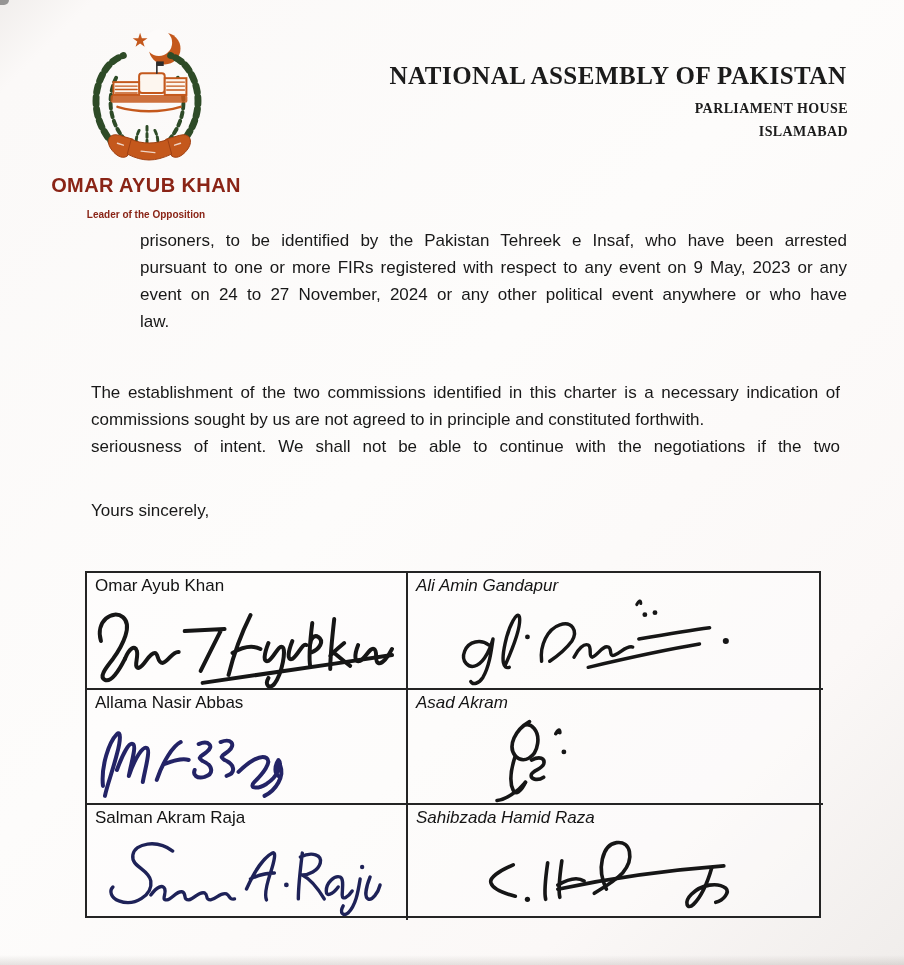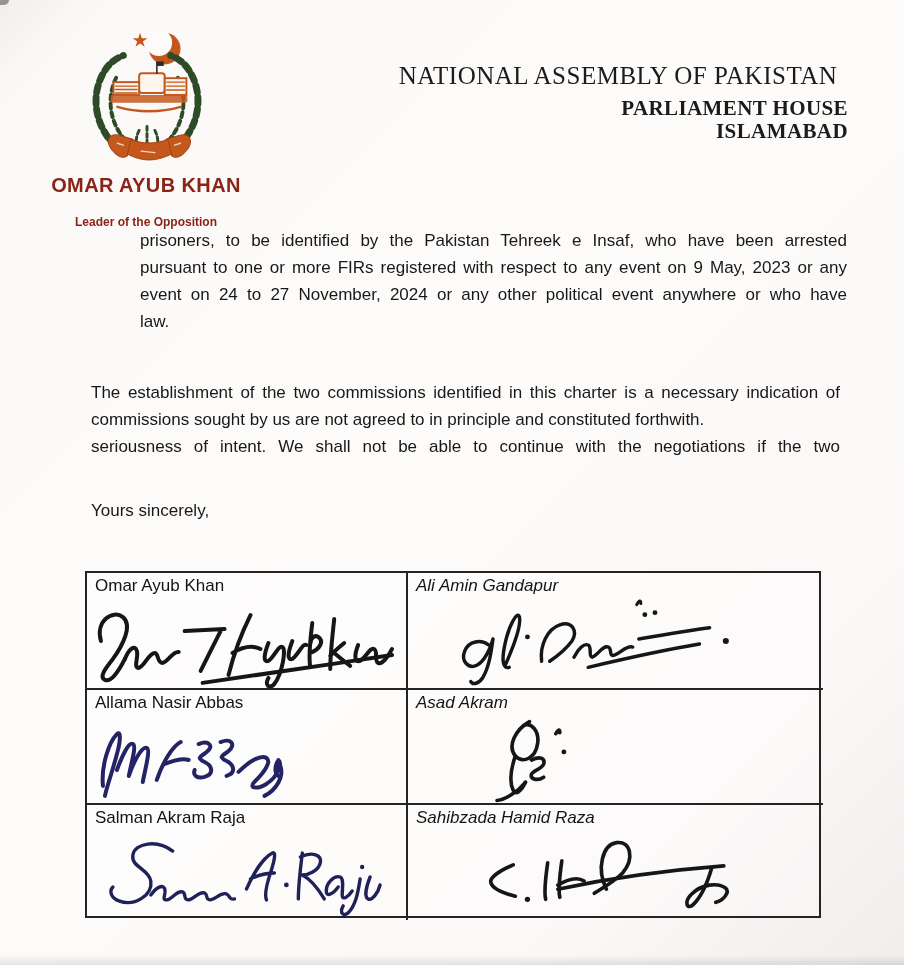--- a/index.html
+++ b/index.html
@@ -18,26 +18,26 @@
     background:linear-gradient(180deg,rgba(0,0,0,0),rgba(120,110,105,.18));
     pointer-events:none;
   }
   .corner-speck{position:absolute;left:0;top:0;width:9px;height:5px;
     background:#4a4a4a;opacity:.55;border-radius:0 0 8px 0;}
 
   
   .crest{position:absolute;left:78px;top:22px;width:138px;height:150px;}
   .sender{position:absolute;left:20px;top:174px;width:252px;text-align:center;}
   .sender-name{font-size:20px;font-weight:bold;letter-spacing:.4px;color:#8a2416;}
-  .sender-title{font-size:12px;font-weight:bold;margin-top:18px;color:#8a2416;}
+  .sender-title{font-size:10px;font-weight:bold;margin-top:12px;color:#8a2416;}
   .org-block{position:absolute;left:372px;top:62px;width:492px;
     font-family:"Liberation Serif","DejaVu Serif",serif;color:#1b1b1b;}
-  .org-name{font-size:25px;font-weight:normal;letter-spacing:.5px;text-align:center;white-space:nowrap;}
+  .org-name{font-size:25px;font-weight:bold;letter-spacing:.5px;text-align:center;white-space:nowrap;}
   .org-addr{text-align:right;padding-right:16px;margin-top:7px;
-    font-size:21px;font-weight:bold;letter-spacing:.4px;line-height:23px;}
+    font-size:14px;font-weight:bold;letter-spacing:.4px;line-height:23px;}
 
   
   .para{position:absolute;font-size:17px;line-height:27px;color:#181818;}
   .para1{left:140px;top:227px;width:707px;}
   .para2{left:91px;top:379px;width:749px;}
   .jline{text-align:justify;text-align-last:justify;}
   .jline.last{text-align-last:left;}
   .closing{position:absolute;left:91px;top:501px;font-size:17px;color:#181818;}
 
   

